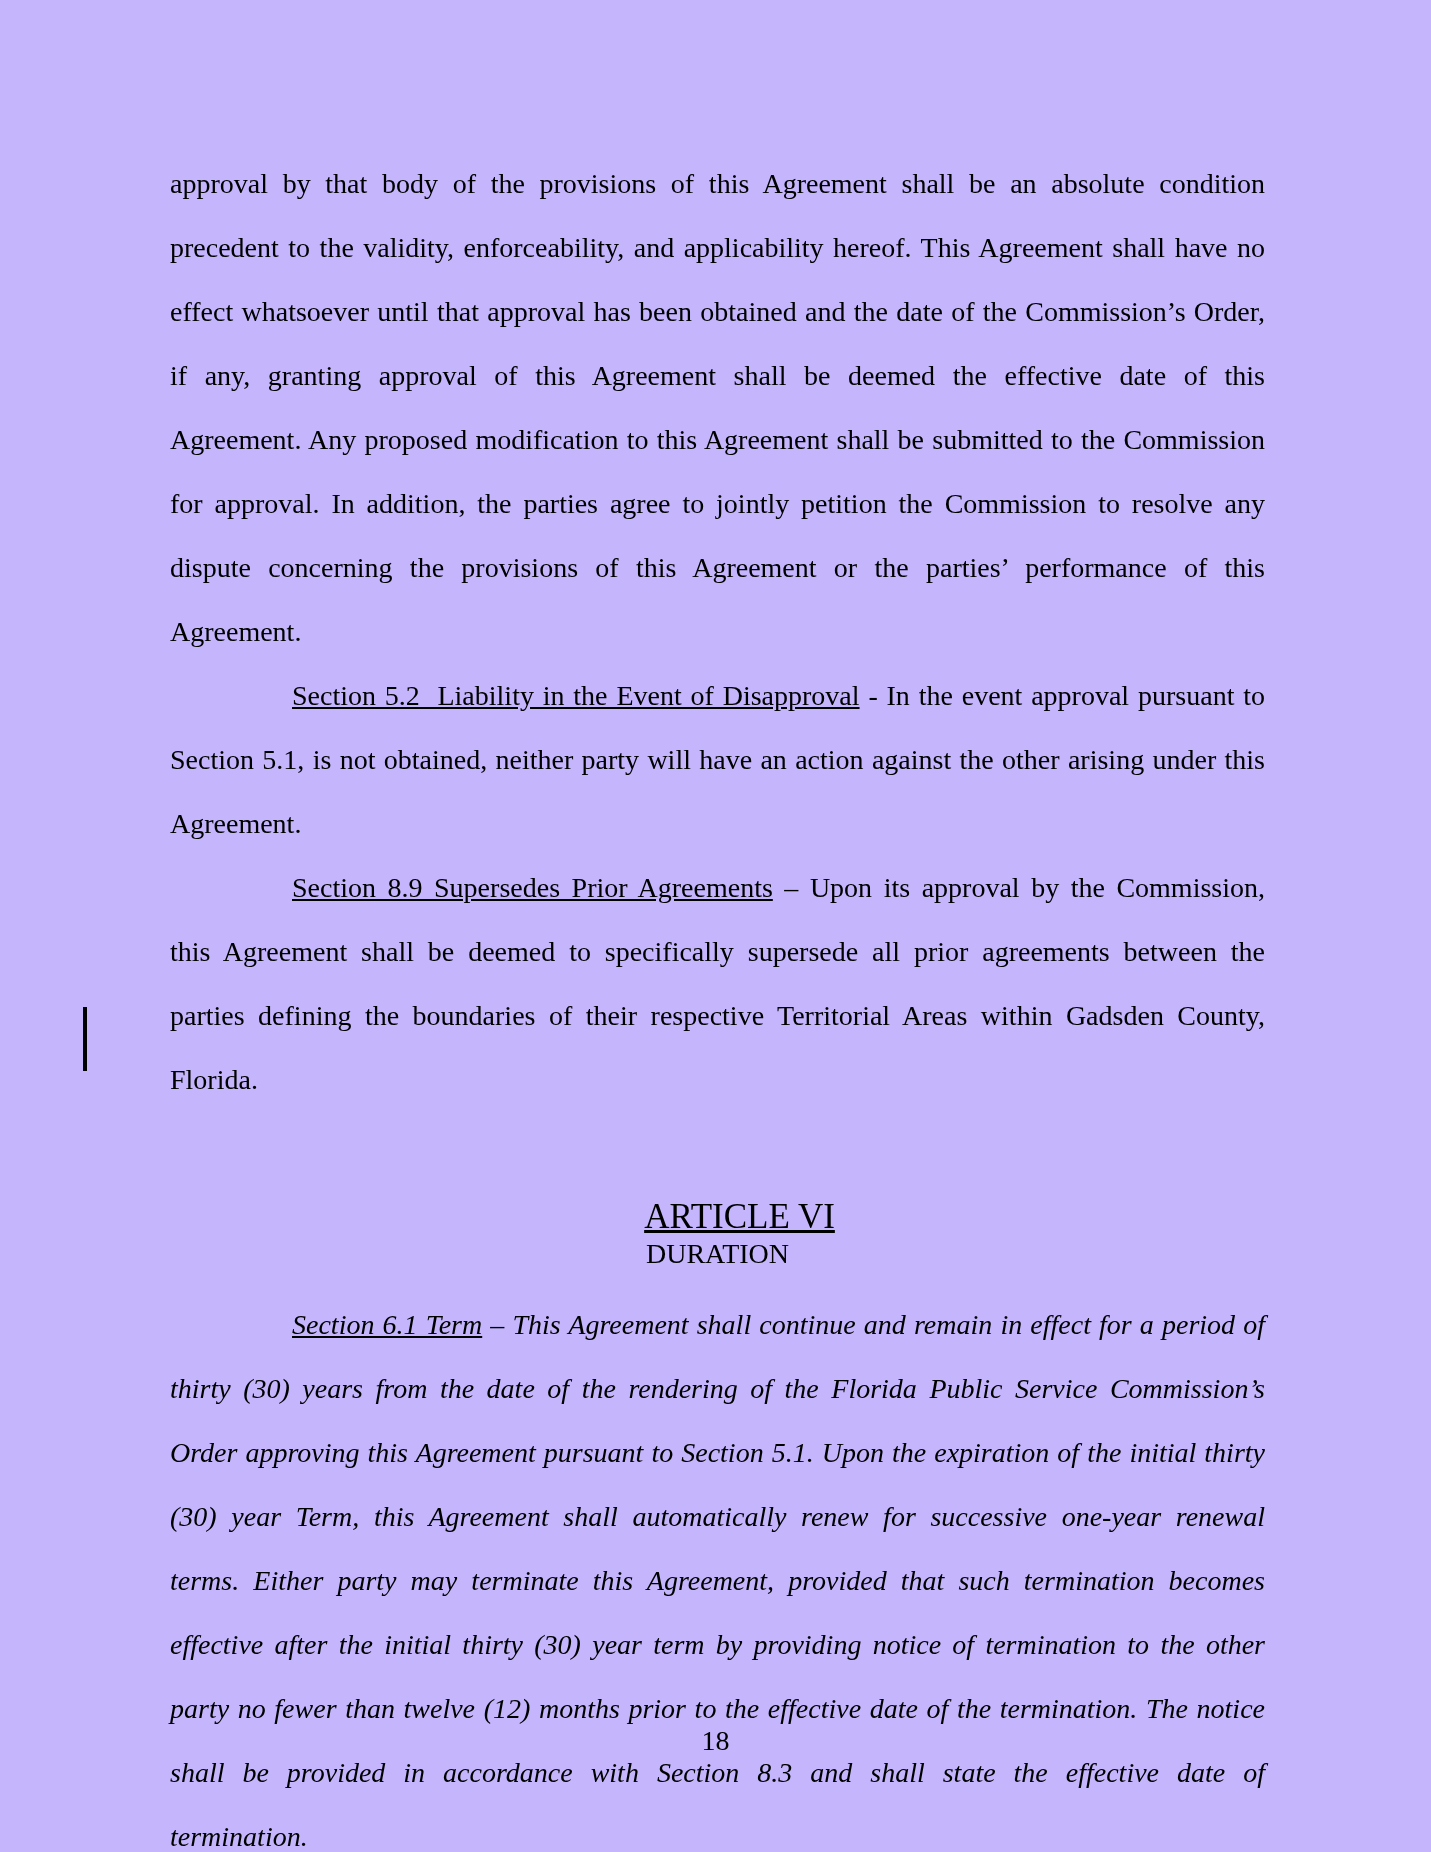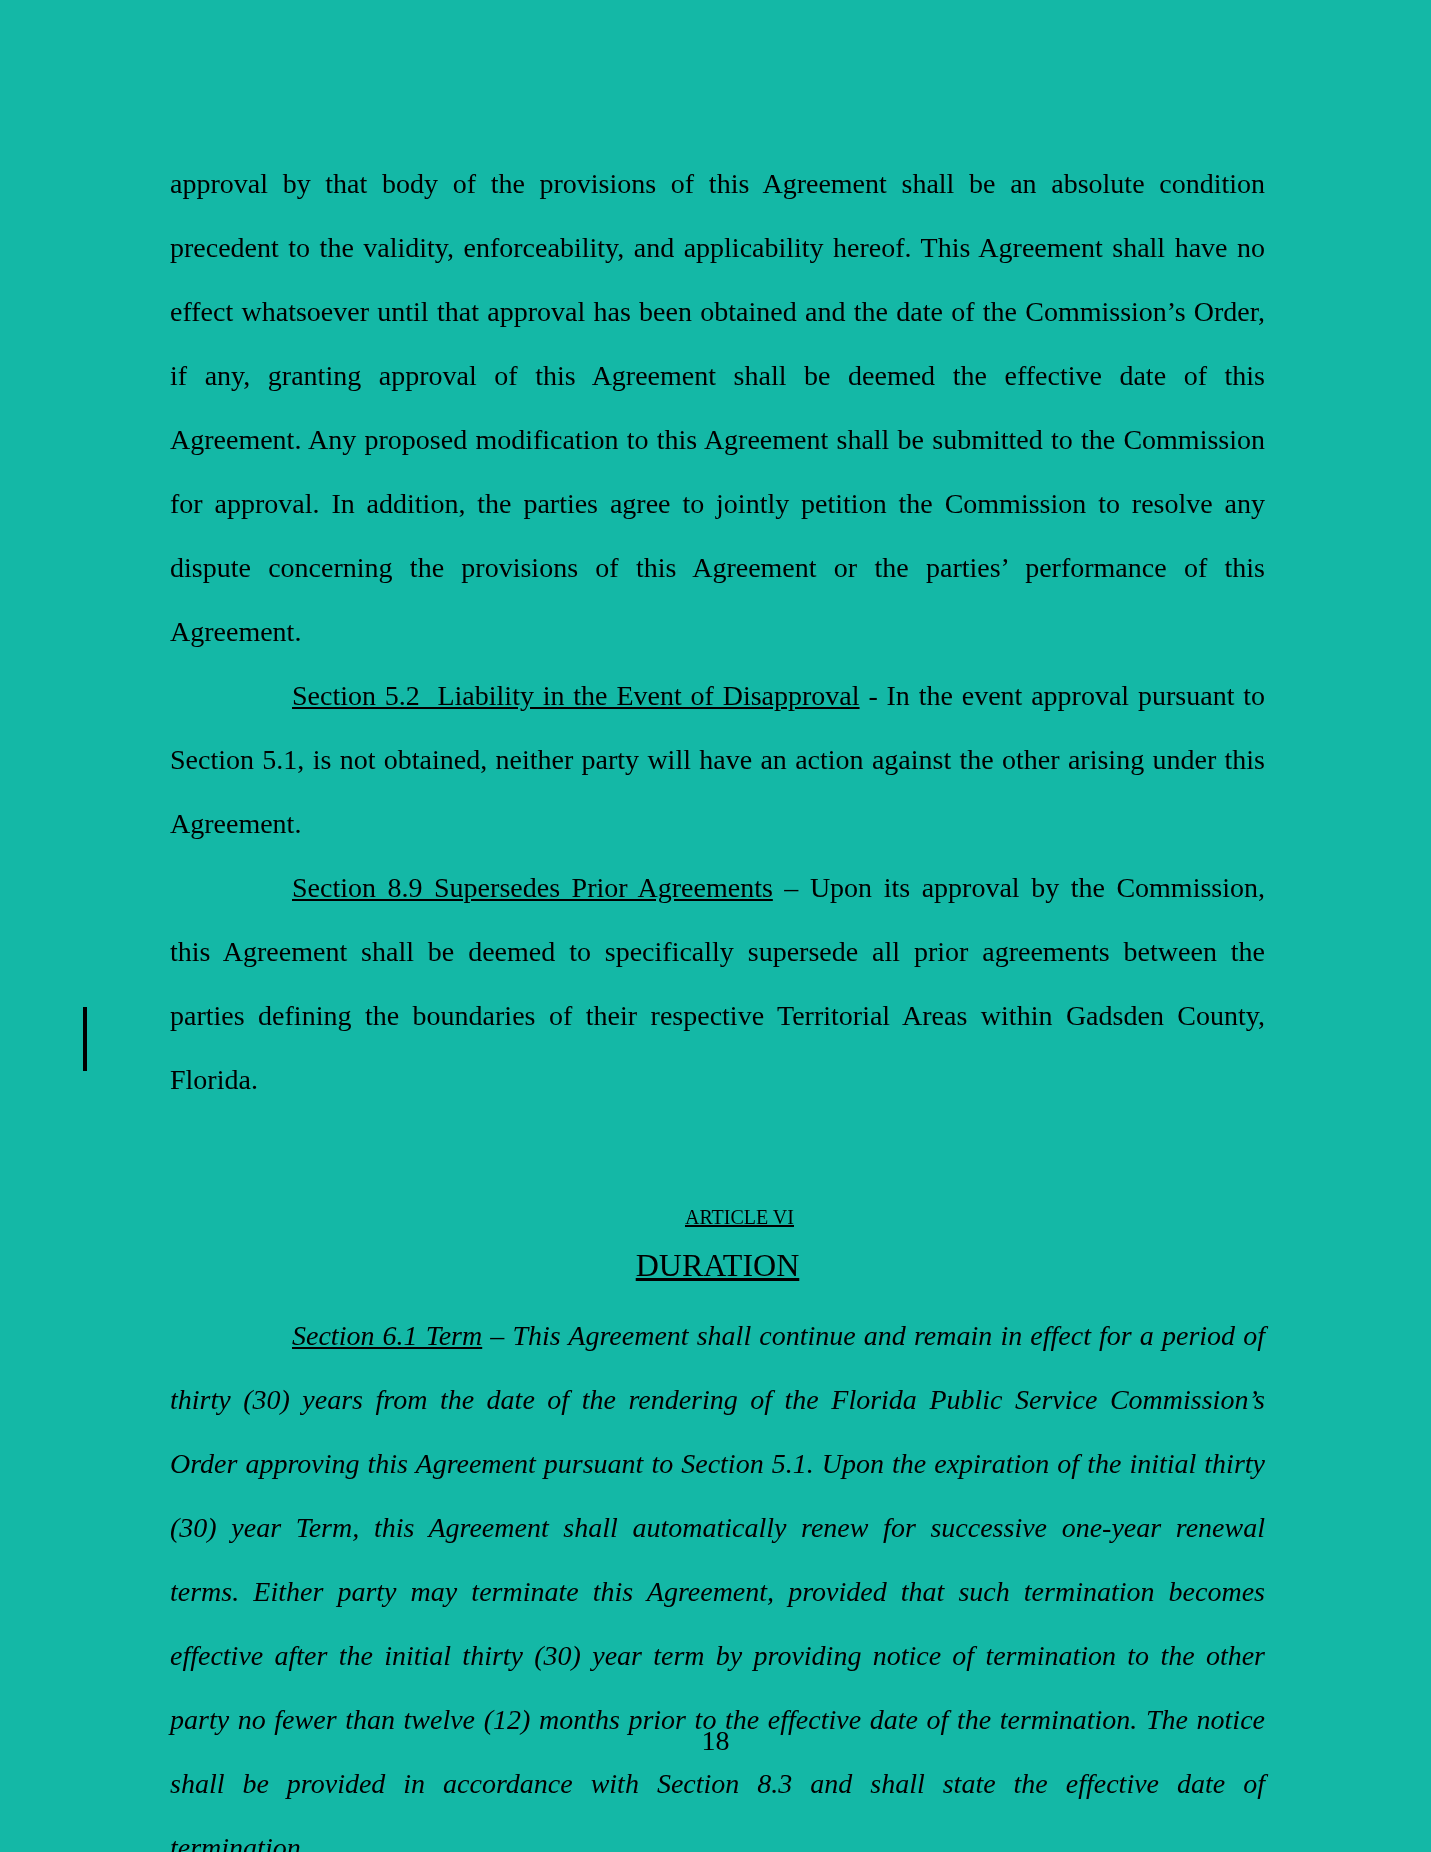--- a/index.html
+++ b/index.html
@@ -4,21 +4,21 @@
 <style>
   html, body {
     margin: 0;
     padding: 0;
     background: #ffffff;
   }
   .page {
     position: relative;
     width: 1431px;
     height: 1852px;
-    background: #14b8a6;
+    background: #c4b5fd;
     color: #000000;
     font-family: "Liberation Serif", "DejaVu Serif", serif;
     overflow: hidden;
   }
   .content {
     position: absolute;
     left: 170px;
     top: 152px;
     width: 1095px;
   }
@@ -31,32 +31,31 @@
   }
   .para.indent {
     text-indent: 78px;
   }
   .lead-underline {
     text-decoration: underline;
     margin-left: 44px;
   }
   .article-title {
     margin: 89px 0 0 0;
-    font-size: 20px;
+    font-size: 35px;
     line-height: 32px;
     font-weight: normal;
     text-align: center;
   }
   .article-subtitle {
-    margin: 16px;
-    font-size: 32px;
+    margin: 5px;
+    font-size: 28px;
     line-height: 32px;
     font-weight: normal;
     text-align: center;
-    text-decoration: underline;
   }
   .para.section-6-1 {
     margin-top: 23px;
     font-style: italic;
   }
   .change-bar {
     position: absolute;
     left: 83px;
     top: 1007px;
     width: 4px;

